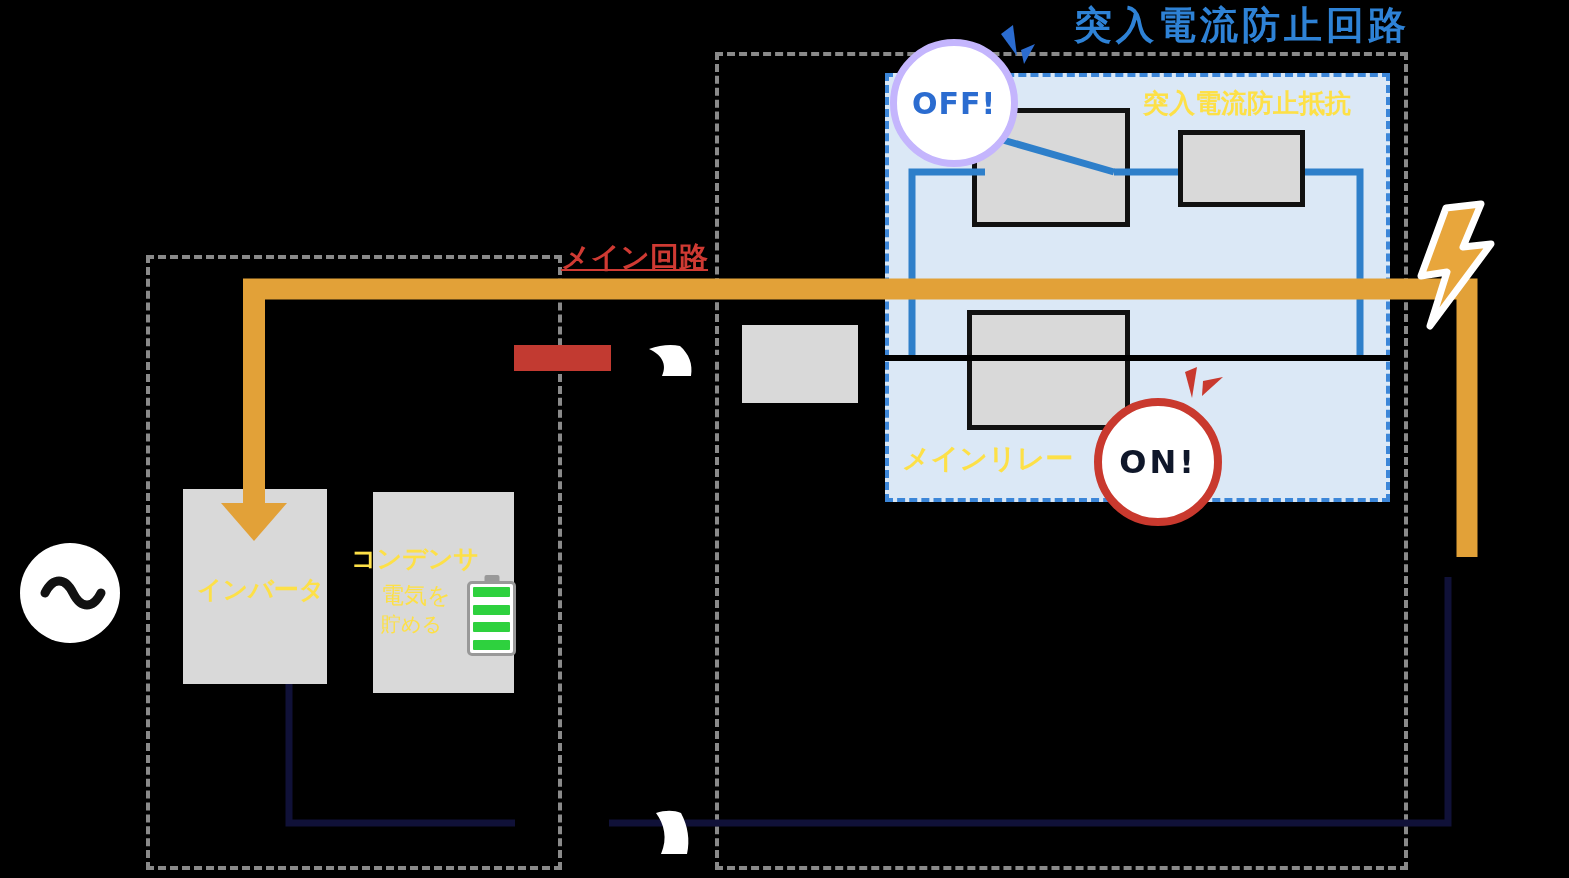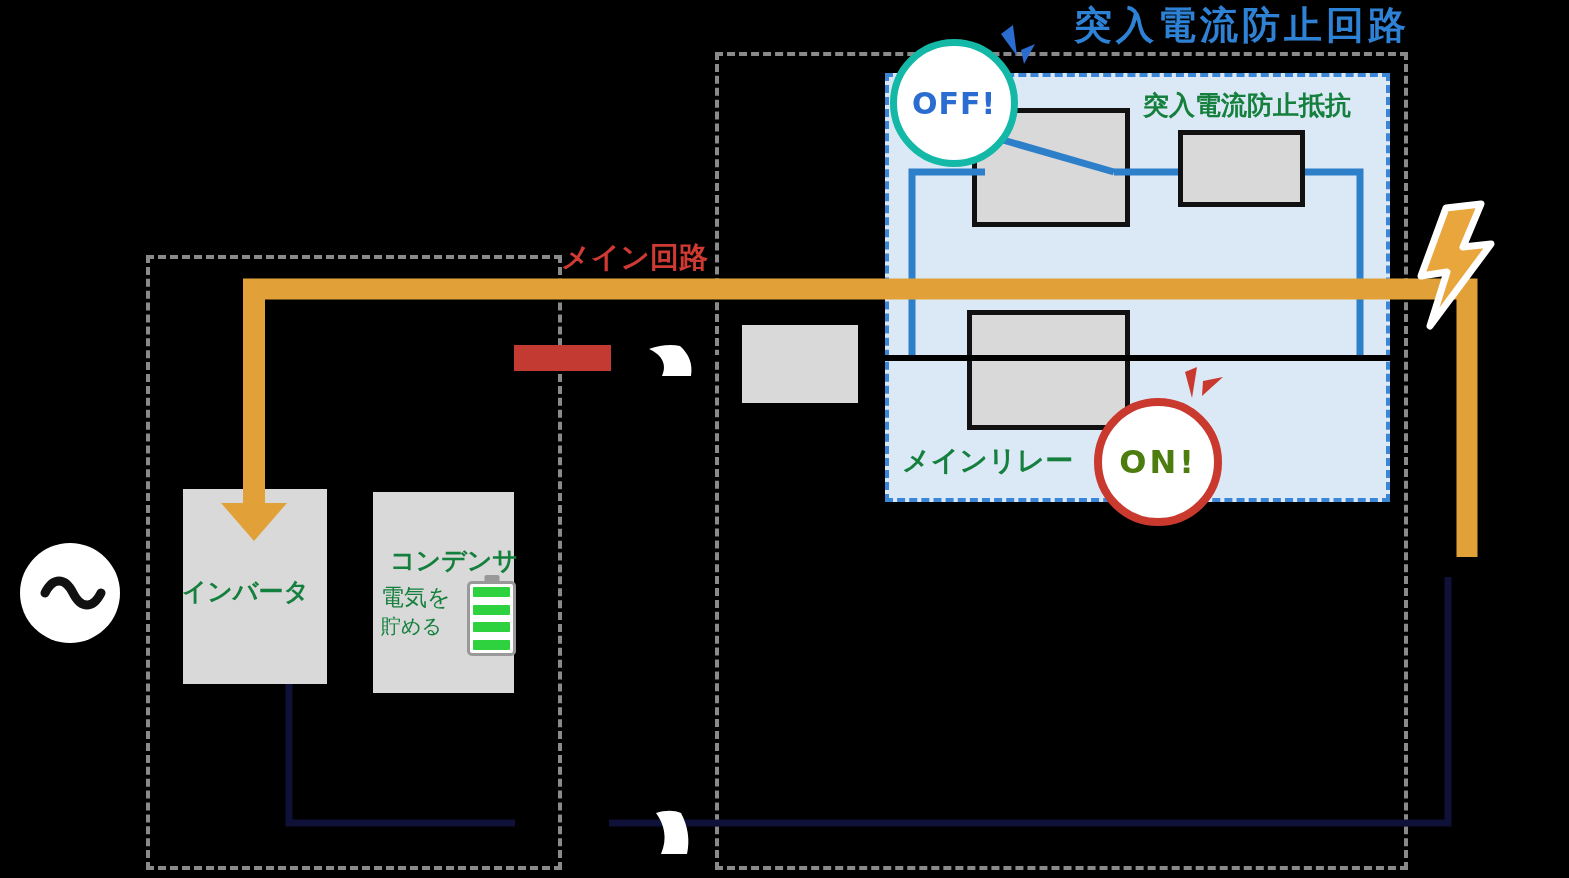--- a/index.html
+++ b/index.html
@@ -4,25 +4,25 @@
 <style>
   html,body{margin:0;padding:0;background:#000;}
   .stage{position:relative;width:1569px;height:878px;background:#000;overflow:hidden;
          font-family:"DejaVu Sans","Liberation Sans",sans-serif;}
   .abs{position:absolute;box-sizing:border-box;}
   .dashed-gray{border:4px dashed #8a8a8a;background:transparent;}
   .panel{background:#dbe8f6;border:4px dashed #3c86d8;}
   .gbox{background:#d9d9d9;}
   .gbox.bordered{border:5px solid #111;}
   .overlay{position:absolute;left:0;top:0;pointer-events:none;}
-  .lbl{position:absolute;color:#15803d;font-weight:700;white-space:nowrap;line-height:1;}
+  .lbl{position:absolute;color:#fde047;font-weight:700;white-space:nowrap;line-height:1;font-family:Liberation Mono, monospace;}
   .badge{position:absolute;background:#fff;border-radius:50%;display:flex;
          align-items:center;justify-content:center;font-weight:700;}
-  .badge-off{border:7px solid #14b8a6;color:#2b6cd0;font-size:30px;letter-spacing:1px;}
-  .badge-on{border:8px solid #c9392e;color:#4d7c0f;font-size:32px;letter-spacing:3px;}
+  .badge-off{border:7px solid #c4b5fd;color:#2b6cd0;font-size:30px;letter-spacing:1px;}
+  .badge-on{border:8px solid #c9392e;color:#0f172a;font-size:32px;letter-spacing:3px;}
   .title{position:absolute;color:#2e82d6;font-size:38px;font-weight:700;letter-spacing:4px;white-space:nowrap;margin-left:34px;}
   .main-circuit{position:absolute;color:#cf3a33;font-size:29px;font-weight:700;white-space:nowrap;}
   .fuse{background:#c23a31;}
   .ac-circle{background:#fff;border-radius:50%;}
   .battery{position:absolute;background:#fff;border:3px solid #999;border-radius:5px;
            display:flex;flex-direction:column;justify-content:space-between;padding:3px;}
   .battery .cell{height:10px;background:#2ed13e;border-radius:1px;}
   .battery .cap{position:absolute;left:50%;transform:translateX(-50%);top:-9px;width:15px;height:7px;
                 background:#999;border-radius:2px 2px 0 0;}
   .z-top{z-index:30;}
@@ -84,25 +84,25 @@
   </div>
 
   <div class="badge badge-off z-top" style="left:890px;top:39px;width:114px;height:114px;">
     <span>OFF!</span>
   </div>
   <div class="badge badge-on z-top" style="left:1094px;top:398px;width:112px;height:112px;">
     <span>ON!</span>
   </div>
 
   <div class="title z-top" style="left:1040px;top:0px;">突入電流防止回路</div>
-  <div class="main-circuit z-top" style="left:561px;top:238px;">メイン回路</div>
+  <div class="main-circuit z-top" style="left:561px;top:238px;text-decoration:underline;">メイン回路</div>
   <div class="lbl z-top" style="left:1143px;top:92px;font-size:26px;">突入電流防止抵抗</div>
   <div class="lbl z-top" style="left:902px;top:447px;font-size:28px;">メインリレー</div>
-  <div class="lbl z-top" style="left:177px;top:579px;width:132px;text-align:right;font-size:25px;">インバータ</div>
-  <div class="lbl z-top" style="left:390px;top:548px;width:116px;text-align:center;font-size:25px;">コンデンサ</div>
+  <div class="lbl z-top" style="left:197px;top:579px;width:132px;text-align:left;font-size:25px;">インバータ</div>
+  <div class="lbl z-top" style="left:351px;top:548px;width:116px;text-align:center;font-size:25px;">コンデンサ</div>
   <div class="lbl z-top" style="left:381px;top:586px;font-size:23px;font-weight:400;">電気を</div>
   <div class="lbl z-top" style="left:381px;top:616px;font-size:20px;font-weight:400;">貯める</div>
 
   <div class="battery z-top" style="left:467px;top:581px;width:37px;height:63px;">
     <div class="cap"></div>
     <div class="cell"></div>
     <div class="cell"></div>
     <div class="cell"></div>
     <div class="cell"></div>
   </div>

